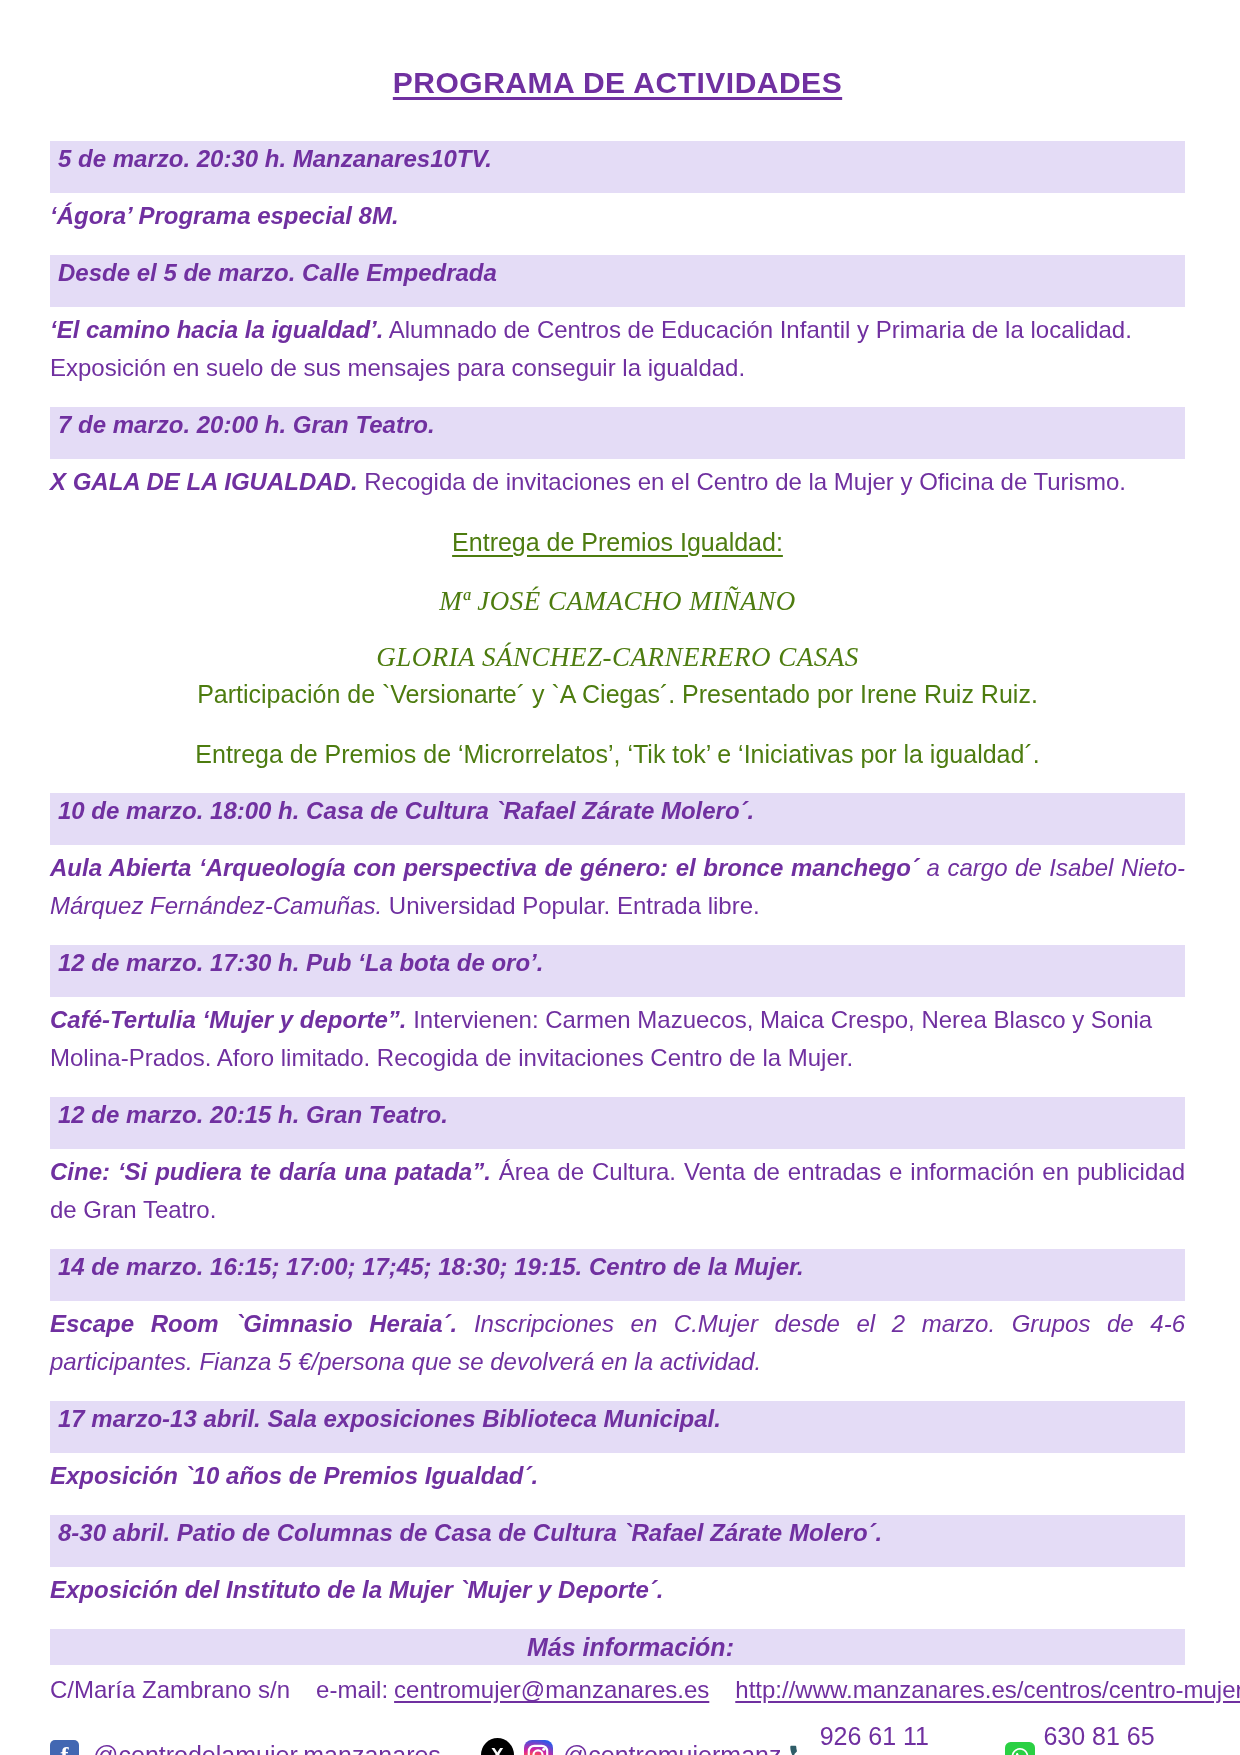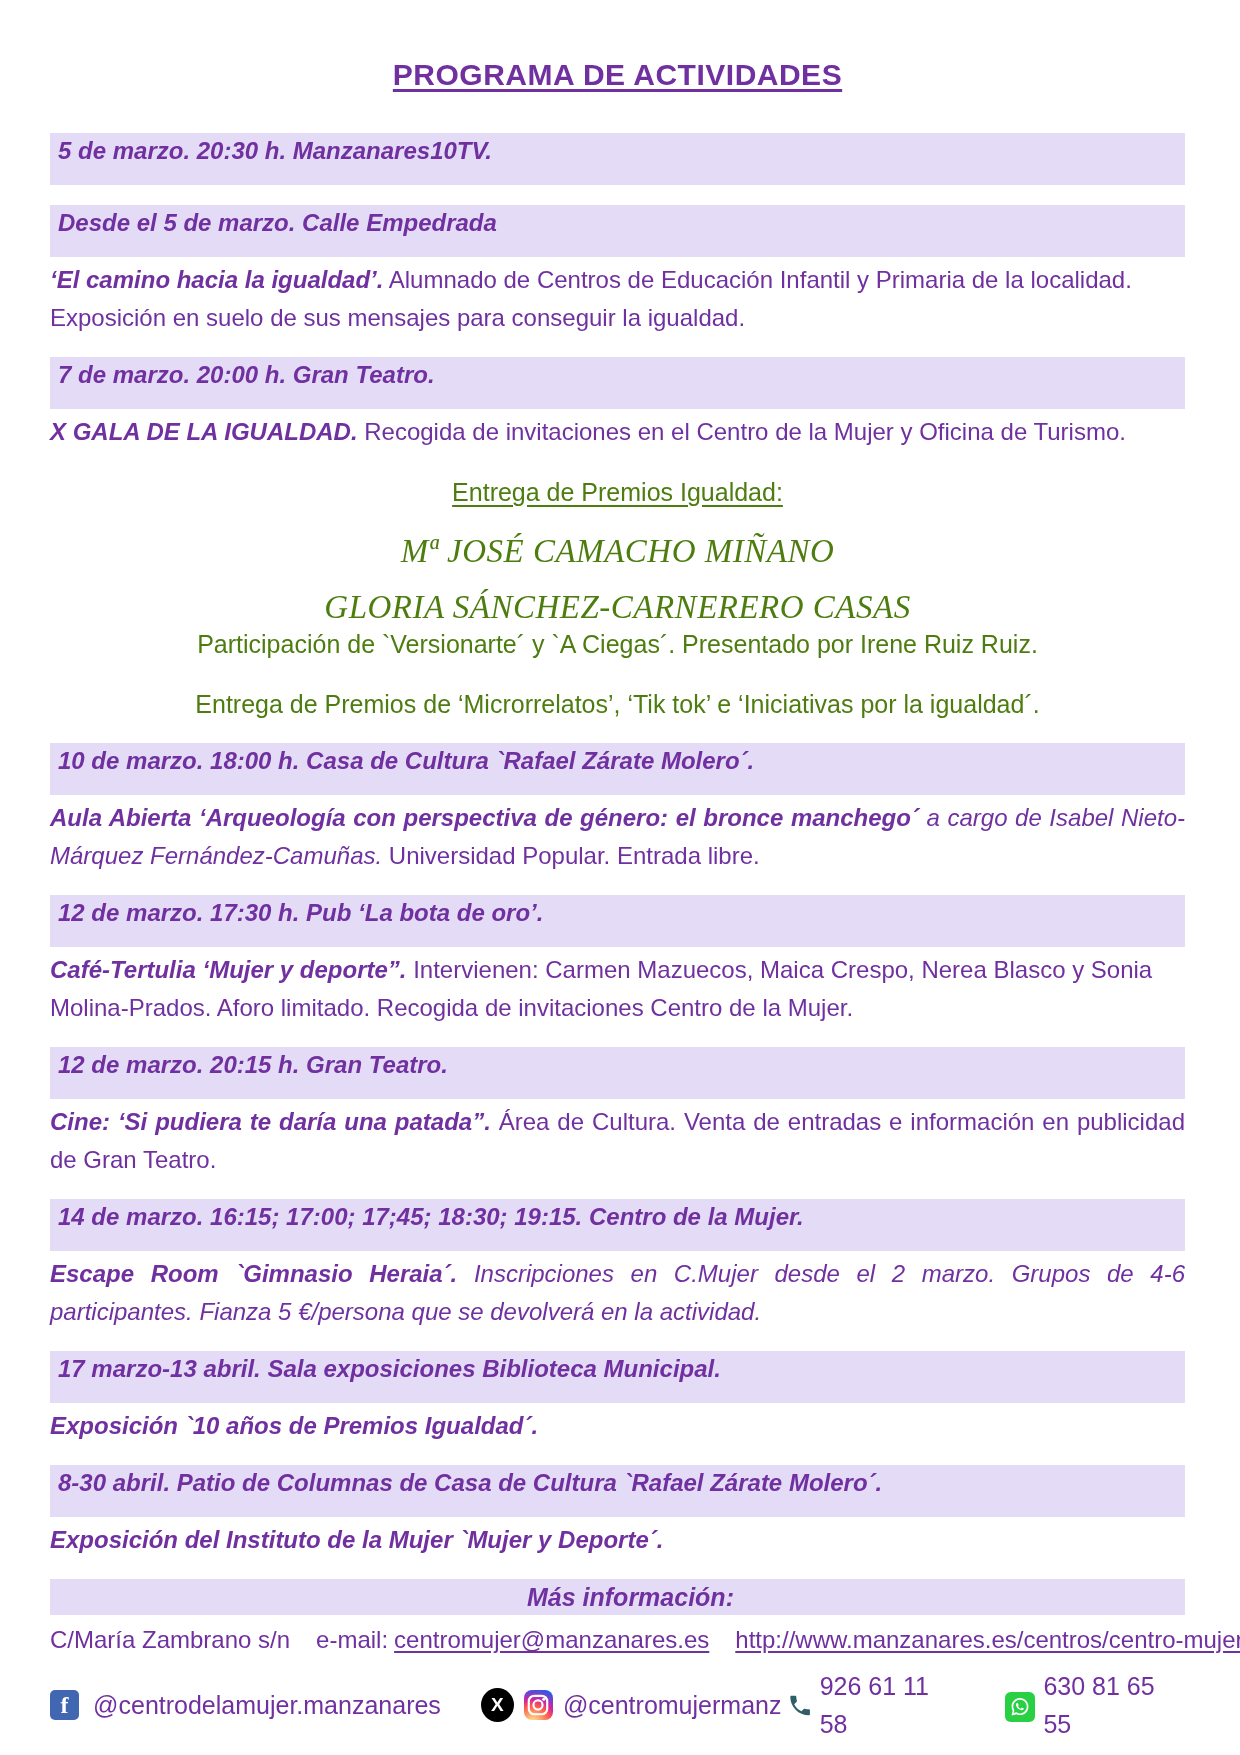--- a/index.html
+++ b/index.html
@@ -2,38 +2,38 @@
 <html><head>
 <meta charset="utf-8">
 <style>
   html,body{margin:0;padding:0;}
   body{
     width:1240px;height:1755px;background:#ffffff;overflow:hidden;
     font-family:"Liberation Sans",sans-serif;color:#7030A0;
   }
   .page{padding:48px 55px 0 50px;box-sizing:border-box;}
   
-  .title{margin:8px;text-align:center;font-size:30px;line-height:37px;font-weight:bold;color:#7030A0;letter-spacing:.5px;}
+  .title{margin:16px;text-align:center;font-size:30px;line-height:37px;font-weight:bold;color:#7030A0;letter-spacing:.5px;}
   .title-line{text-decoration:underline;text-underline-offset:4px;}
   
   .event{margin-top:20px;}
   .event.first{margin-top:40px;}
   .event-bar{
     background:#E4DCF6;height:52px;line-height:36px;padding-left:8px;
     font-size:24px;font-weight:bold;font-style:italic;color:#7030A0;
     white-space:nowrap;overflow:hidden;
   }
   .event-body{margin:4px 0 0 0;font-size:24px;line-height:38px;color:#7030A0;}
   .event-body.justify{text-align:justify;}
   .bi{font-weight:bold;font-style:italic;}
   .it{font-style:italic;}
   
   .awards{text-align:center;color:#4d7c0f;}
   .award-heading{margin-top:24px;font-size:25px;line-height:34px;text-decoration:underline;text-underline-offset:4px;}
-  .award-name{font-family:"Liberation Serif",serif;font-style:italic;font-size:33px;line-height:36px;letter-spacing:.5px;}
+  .award-name{font-family:"Liberation Serif",serif;font-style:italic;font-size:27px;line-height:36px;letter-spacing:.5px;}
   .award-name.n1{margin-top:24px;}
   .award-name.n2{margin-top:20px;}
   .award-line{font-size:25px;line-height:38px;}
   .award-line.l1{margin-top:22px;}
   
   .footer-bar{margin-top:20px;background:#E4DCF6;height:36px;line-height:36px;text-align:center;
     font-size:25px;font-weight:bold;font-style:italic;color:#7030A0;padding-left:26px;}
   .contact-line{margin-top:6px;text-align:center;font-size:24px;line-height:38px;white-space:nowrap;}
   .contact-line .gap{display:inline-block;width:26px;}
   .contact-line .smallgap{display:inline-block;width:6px;}
@@ -53,20 +53,23 @@
 <body>
 
 <div class="page">
 
   <h1 class="title">
     <span class="title-line">PROGRAMA DE ACTIVIDADES</span><br>
   </h1>
 
   <section class="event first">
     <div class="event-bar">5 de marzo. 20:30 h. Manzanares10TV.</div>
+    <p class="event-body">
+      <span class="bi">‘Ágora’ Programa especial 8M.</span>
+    </p>
   </section>
 
   <section class="event">
     <div class="event-bar">Desde el 5 de marzo. Calle Empedrada</div>
     <p class="event-body">
       <span class="bi">‘El camino hacia la igualdad’.</span>
       <span> Alumnado de Centros de Educación Infantil y Primaria de la localidad. Exposición en suelo de sus mensajes para conseguir la igualdad.</span>
     </p>
   </section>
 

